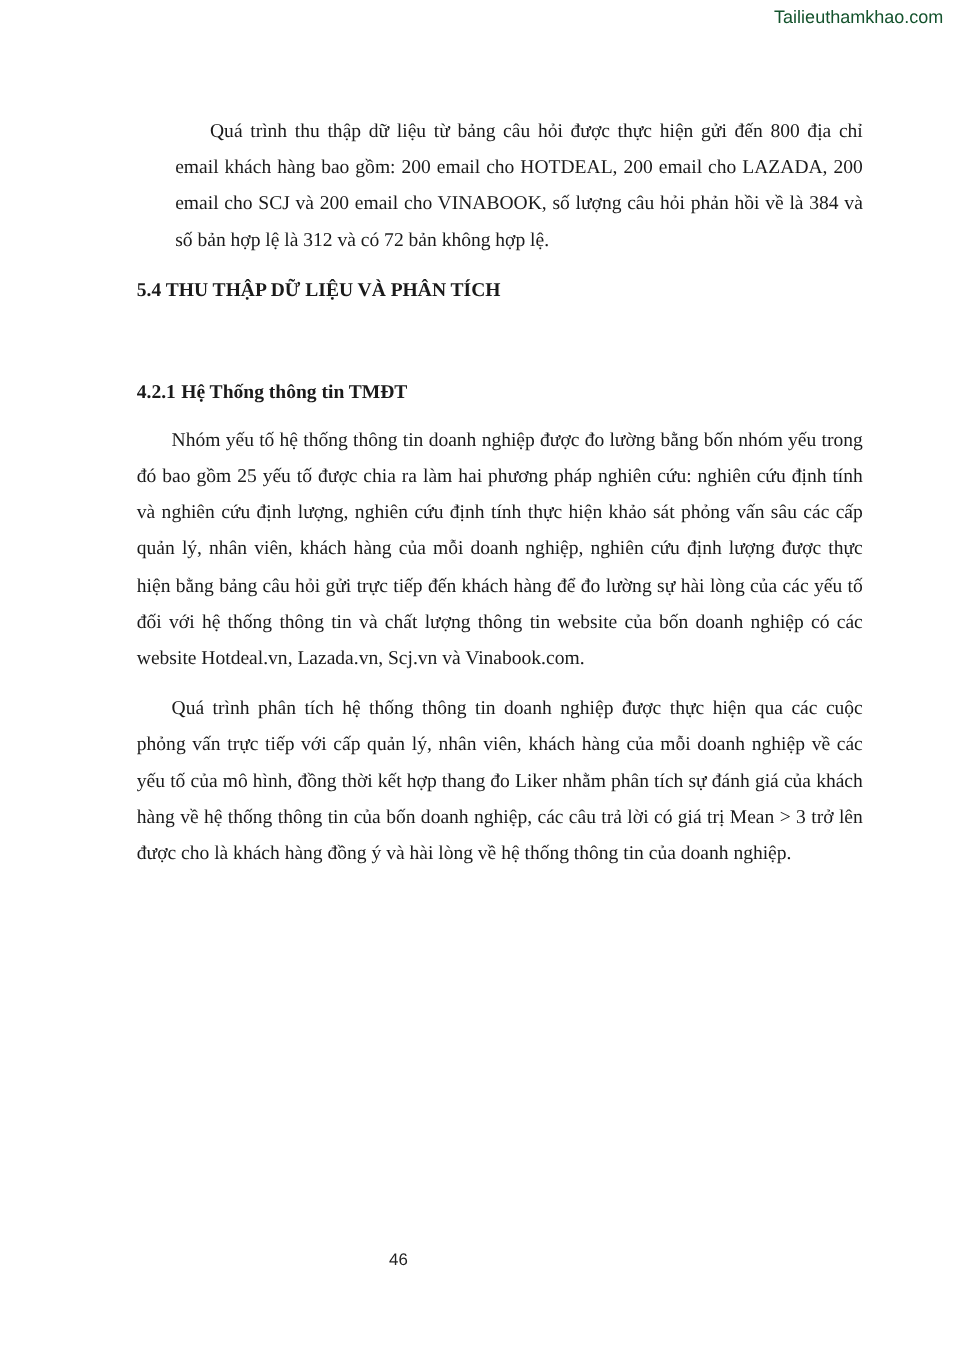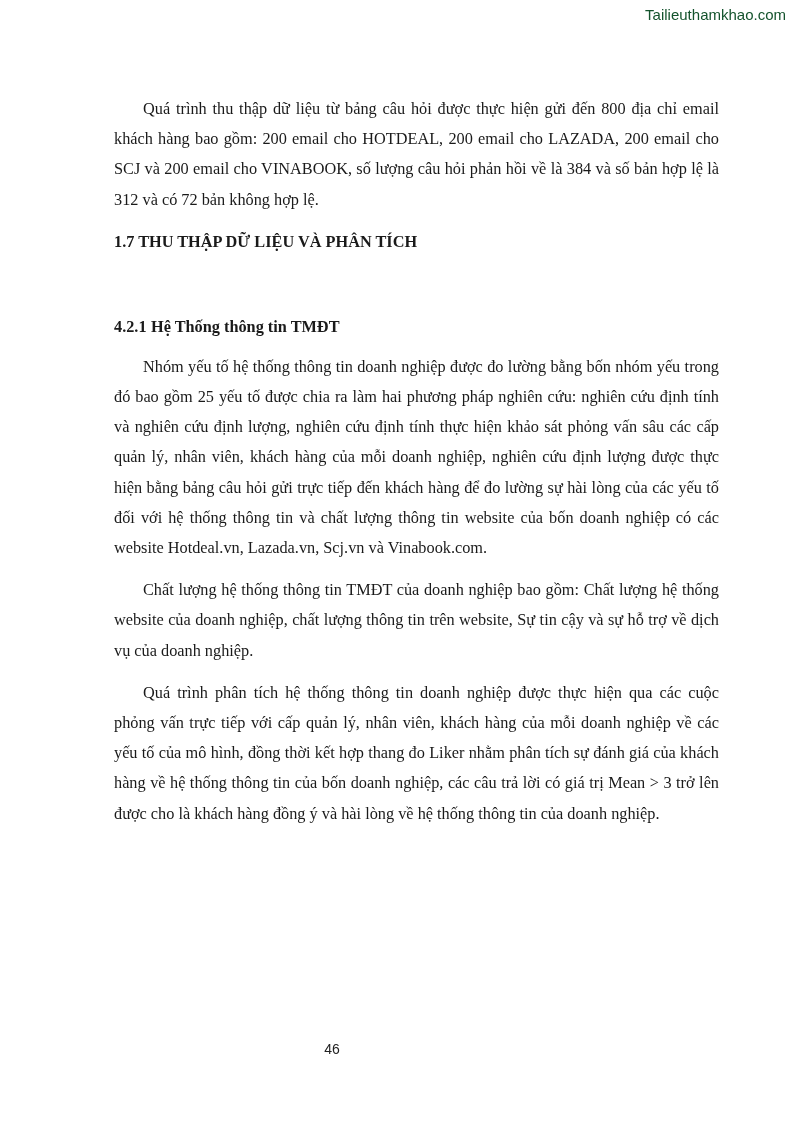--- a/index.html
+++ b/index.html
@@ -11,21 +11,21 @@
     }
     .page {
       position: absolute; left: 114px; top: 94px; width: 605px;
       font-family: "Liberation Serif", serif; color: #1a1a1a;
       font-size: 16.3px;
     }
     .para {
       margin: 0; text-indent: 29px; text-align: justify;
       line-height: 30.2px;
     }
-    .para.p1 { margin-bottom: 12px; }
+    .para.p1 { margin-bottom: 12px; margin-left: 32px; }
     .h2 {
       margin: 0; font-weight: bold; font-size: 16.3px; line-height: 30px;
       margin-bottom: 11px;
     }
     .h3 {
       margin: 0; font-weight: bold; font-size: 16.3px; line-height: 30px;
       margin-bottom: 10px;
     }
     .h3 .num { display: inline-block; width: 37px; margin-top: 44px; }
     .para.gap { margin-bottom: 12px; }
@@ -35,25 +35,24 @@
     }
   </style>
 </head>
 <body>
 
 <div class="watermark">Tailieuthamkhao.com</div>
 
 <div class="page">
   <p class="para p1">Quá trình thu thập dữ liệu từ bảng câu hỏi được thực hiện gửi đến 800 địa chỉ email khách hàng bao gồm: 200 email cho HOTDEAL, 200 email cho LAZADA, 200 email cho SCJ và 200 email cho VINABOOK, số lượng câu hỏi phản hồi về là 384 và số bản hợp lệ là 312 và có 72 bản không hợp lệ.</p>
 
-  <p class="h2">1.7  THU THẬP DỮ LIỆU VÀ PHÂN TÍCH</p>
+  <p class="h2">5.4  THU THẬP DỮ LIỆU VÀ PHÂN TÍCH</p>
 
   <p class="h3"><span class="num">4.2.1</span><span>Hệ Thống thông tin TMĐT</span></p>
 
   <p class="para gap">Nhóm yếu tố hệ thống thông tin doanh nghiệp được đo lường bằng bốn nhóm yếu trong đó bao gồm 25 yếu tố được chia ra làm hai phương pháp nghiên cứu: nghiên cứu định tính và nghiên cứu định lượng, nghiên cứu định tính thực hiện khảo sát phỏng vấn sâu các cấp quản lý, nhân viên, khách hàng của mỗi doanh nghiệp, nghiên cứu định lượng được thực hiện bằng bảng câu hỏi gửi trực tiếp đến khách hàng để đo lường sự hài lòng của các yếu tố đối với hệ thống thông tin và chất lượng thông tin website của bốn doanh nghiệp có các website Hotdeal.vn, Lazada.vn, Scj.vn và Vinabook.com.</p>
 
-  <p class="para gap">Chất lượng hệ thống thông tin TMĐT của doanh nghiệp bao gồm: Chất lượng hệ thống website của doanh nghiệp, chất lượng thông tin trên website, Sự tin cậy và sự hỗ trợ về dịch vụ của doanh nghiệp.</p>
 
   <p class="para gap">Quá trình phân tích hệ thống thông tin doanh nghiệp được thực hiện qua các cuộc phỏng vấn trực tiếp với cấp quản lý, nhân viên, khách hàng của mỗi doanh nghiệp về các yếu tố của mô hình, đồng thời kết hợp thang đo Liker nhằm phân tích sự đánh giá của khách hàng về hệ thống thông tin của bốn doanh nghiệp, các câu trả lời có giá trị Mean  &gt; 3 trở lên được cho là khách hàng đồng ý và hài lòng về hệ thống thông tin của doanh nghiệp.</p>
 
 </div>
 
 <div class="page-number">46</div>
 
 </body></html>

